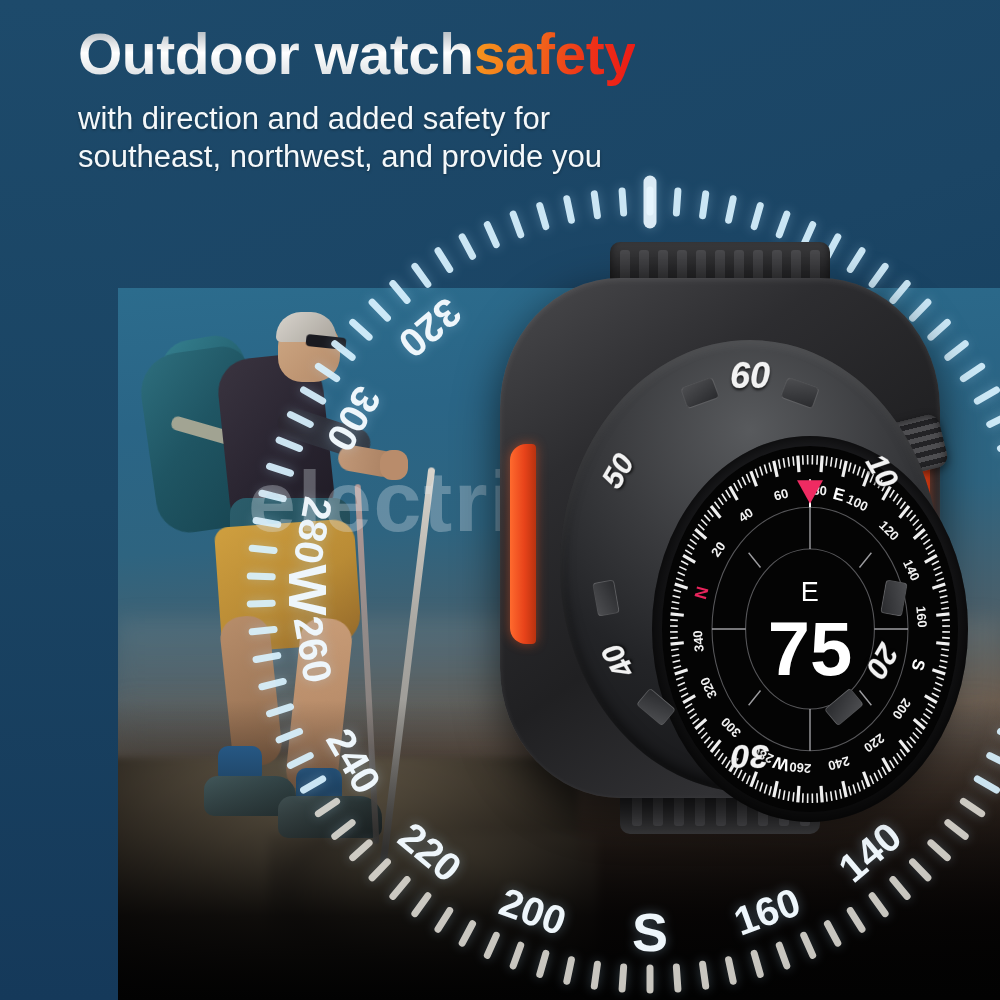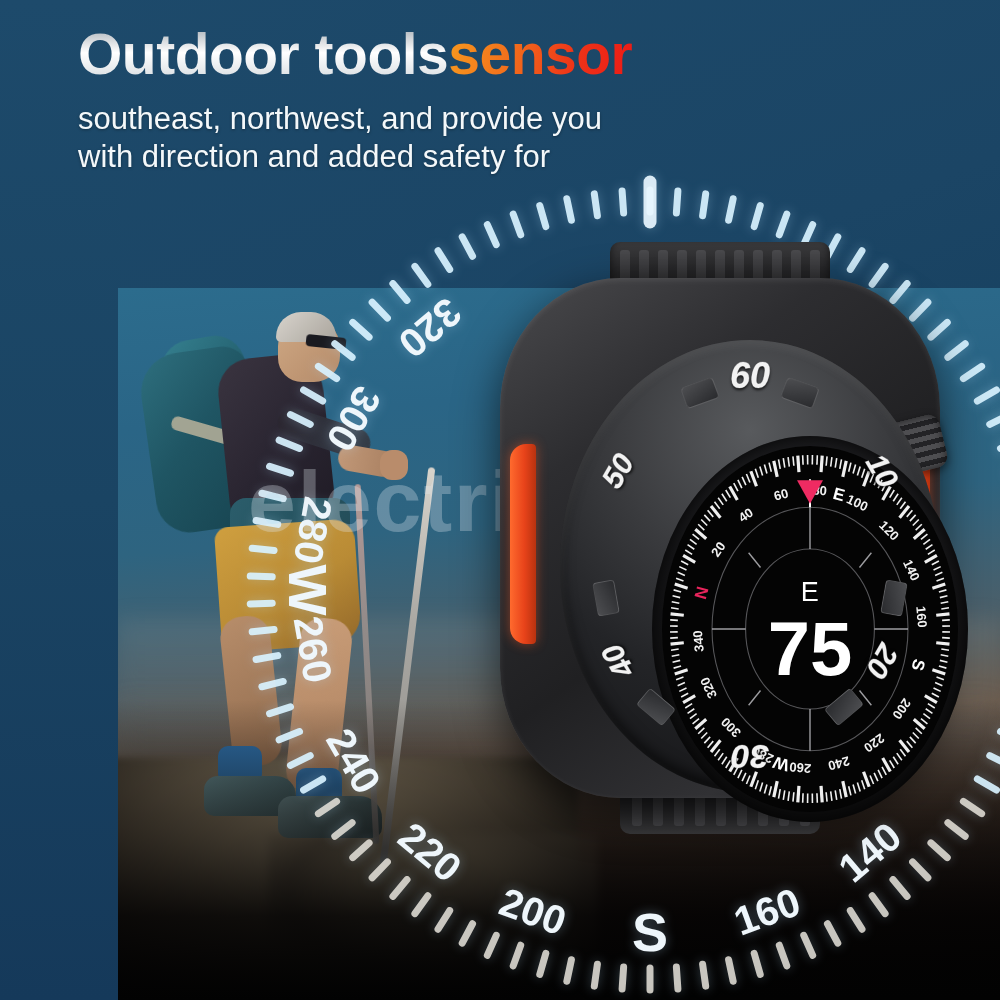--- a/index.html
+++ b/index.html
@@ -568,19 +568,19 @@
           <div class="w-bezel-plate" style="width: 34px; height: 22px; left: 239.935px; top: 53.0966px; transform: translate(-50%, -50%) rotate(20deg);"></div>
           <div class="w-bezel-plate" style="width: 34px; height: 22px; left: 333.782px; top: 257.951px; transform: translate(-50%, -50%) rotate(100deg);"></div>
           <div class="w-bezel-plate" style="width: 34px; height: 22px; left: 283.847px; top: 366.952px; transform: translate(-50%, -50%) rotate(140deg);"></div>
           <div class="w-bezel-plate" style="width: 34px; height: 22px; left: 96.153px; top: 366.952px; transform: translate(-50%, -50%) rotate(220deg);"></div>
           <div class="w-bezel-plate" style="width: 34px; height: 22px; left: 46.2181px; top: 257.951px; transform: translate(-50%, -50%) rotate(260deg);"></div>
           <div class="w-bezel-plate" style="width: 34px; height: 22px; left: 140.065px; top: 53.0966px; transform: translate(-50%, -50%) rotate(340deg);"></div>
         </div>
     </div>
   </div>
 
-  <div class="headline"><span class="h-a">Outdoor tools</span><span class="h-b">sensor</span></div>
+  <div class="headline"><span class="h-a">Outdoor watch</span><span class="h-b">safety</span></div>
 
   <div class="body-copy">
+    <div>with direction and added safety for</div>
     <div>southeast, northwest, and provide you</div>
-    <div>with direction and added safety for</div>
   </div>
 </div>
 
 </body></html>

